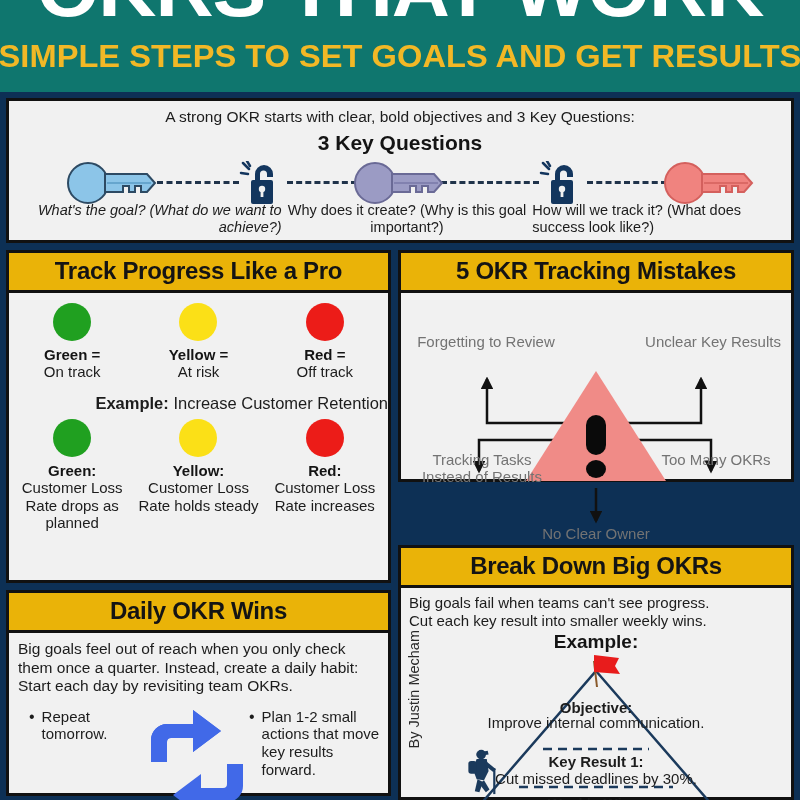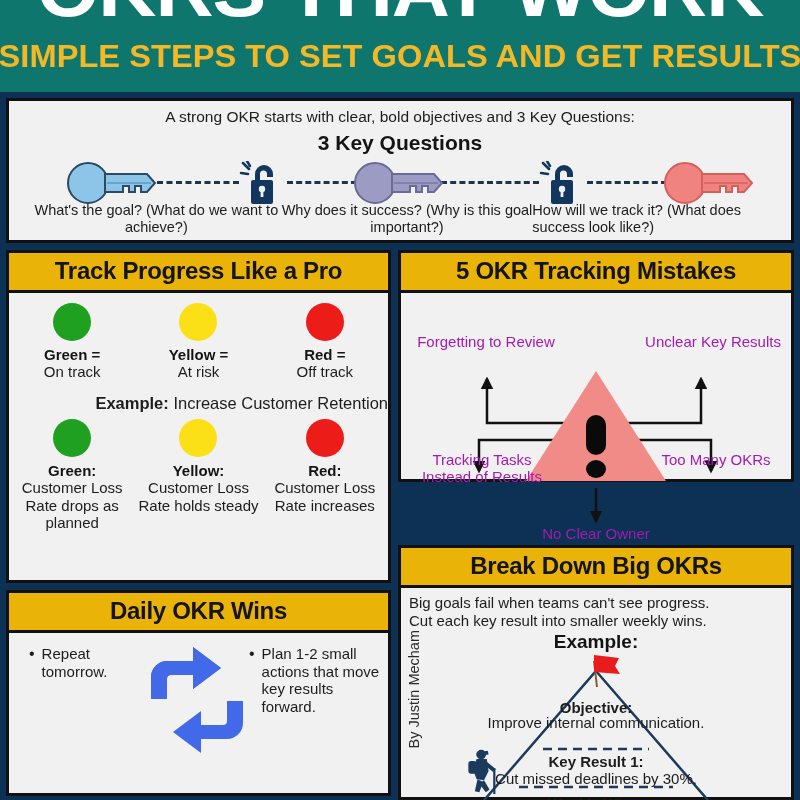--- a/index.html
+++ b/index.html
@@ -103,21 +103,21 @@
     top: 101px; left: 0; right: 0;
     display: flex;
   }
   .qlabel {
     flex: 1;
     text-align: center;
     font-size: 14.5px;
     color: #1c1c1c;
     line-height: 1.15;
   }
-  #q1 { text-align: center; padding-left: 22px; }
+  #q1 { text-align: right; padding-left: 22px; font-style: italic; }
   #q3 { text-align: left; padding-right: 8px; }
 
   
   #p-track { left: 6px; top: 250px; width: 385px; height: 333px; }
   #p-track .para { padding: 7px 9px 0 9px; }
   .light-row {
     display: flex;
     margin-top: 10px;
   }
   .light-col {
@@ -140,21 +140,21 @@
     color: #1c1c1c;
     margin-top: 14px;
   }
 
   
   #p-mistakes { left: 398px; top: 250px; width: 396px; height: 232px; }
   .mist-canvas { position: relative; width: 100%; height: 245px; }
   .mist-label {
     position: absolute;
     font-size: 15px;
-    color: #a21caf;
+    color: #737373;
     line-height: 1.15;
     text-align: center;
   }
   #m-forget   { left: 10px;  top: 40px;  width: 150px; }
   #m-unclear  { right: 8px;  top: 40px;  width: 140px; }
   #m-tracking { left: 6px;   top: 158px; width: 150px; }
   #m-toomany  { right: 10px; top: 158px; width: 130px; }
   #m-noowner  { left: 0; right: 0; top: 232px; }
   .warn-tri {
     position: absolute;
@@ -298,21 +298,21 @@
       <g stroke="#d4605d" stroke-width="2" fill="#f0837f">
         <circle cx="21" cy="21" r="20"></circle>
         <path d="M38 12 L80 12 L88 21 L80 30 L74 30 L74 24 L68 24 L68 30 L62 30 L62 24 L56 24 L56 30 L38 30 Z"></path>
       </g>
       <path d="M40 21 L84 21" stroke="#d4605d" stroke-width="1.5" fill="none"></path>
     </svg>
   </div>
 
   <div class="qlabels">
     <div class="qlabel" id="q1">What's the goal? (What do we want to achieve?)</div>
-    <div class="qlabel" id="q2">Why does it success? (Why is this goal important?)</div>
+    <div class="qlabel" id="q2">Why does it create? (Why is this goal important?)</div>
     <div class="qlabel" id="q3">How will we track it? (What does success look like?)</div>
   </div>
 </div>
 
 <div class="panel" id="p-track">
   <div class="panel-head">Track Progress Like a Pro</div>
 
 
   <div class="light-row">
     <div class="light-col">
@@ -380,20 +380,24 @@
     <div class="mist-label" id="m-unclear">Unclear Key Results</div>
     <div class="mist-label" id="m-tracking">Tracking Tasks Instead of Results</div>
     <div class="mist-label" id="m-toomany">Too Many OKRs</div>
     <div class="mist-label" id="m-noowner">No Clear Owner</div>
   </div>
 </div>
 
 <div class="panel" id="p-daily">
   <div class="panel-head">Daily OKR Wins</div>
 
+  <div class="para body-text">
+    <div>Big goals feel out of reach when you only check them once a quarter. Instead, create a daily habit:</div>
+    <div>Start each day by revisiting team OKRs.</div>
+  </div>
 
   <div class="bullets">
     <div class="bcol" id="b-left">
       <div class="bul">
           <span class="dotmark">•</span>
           <span>Repeat tomorrow.</span>
         </div>
     </div>
 
     <svg class="recycle" viewBox="0 0 120 118">

